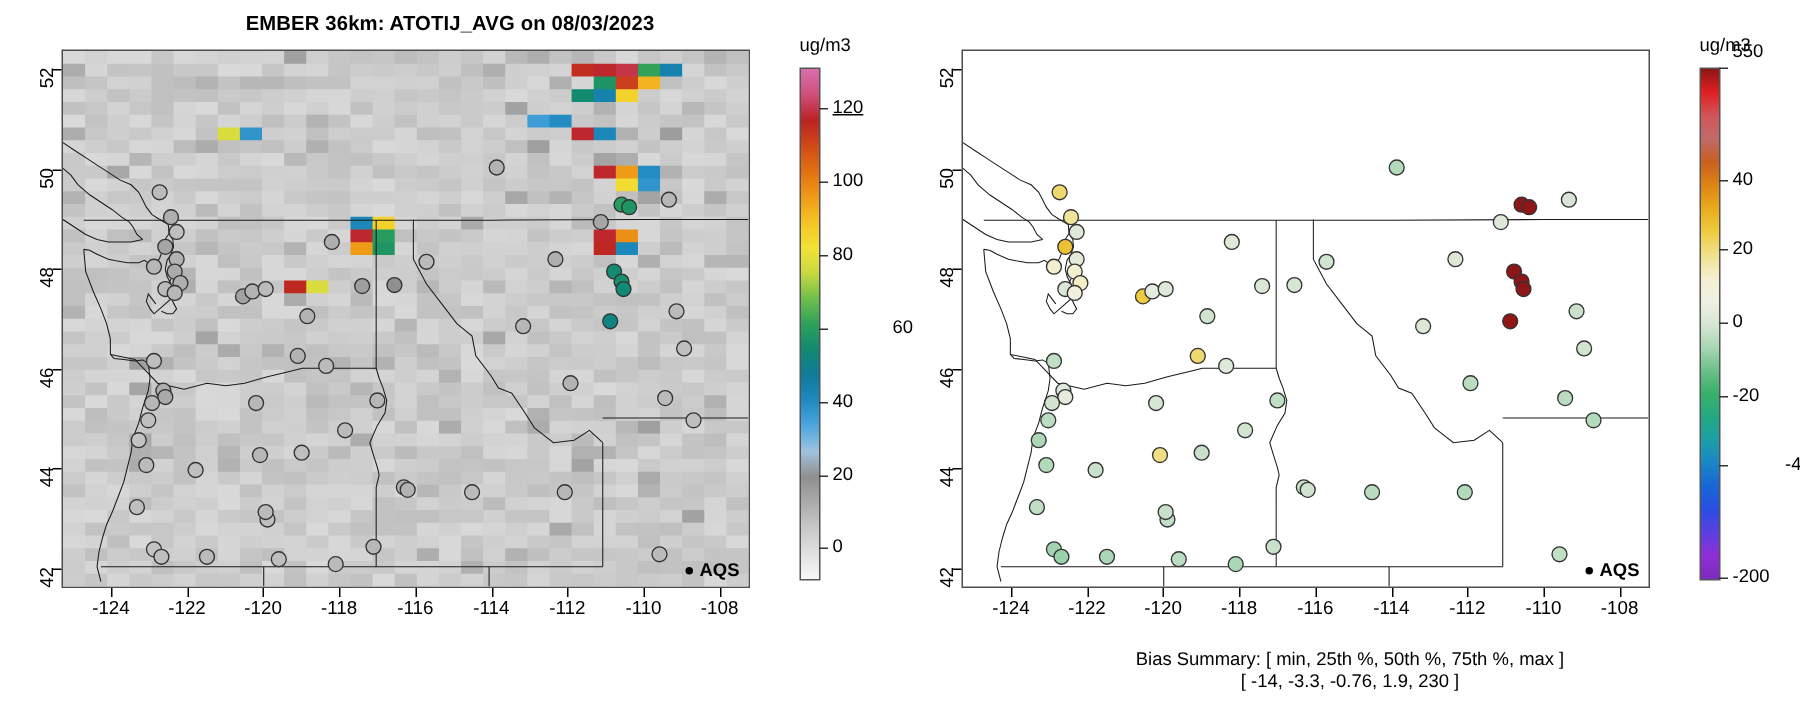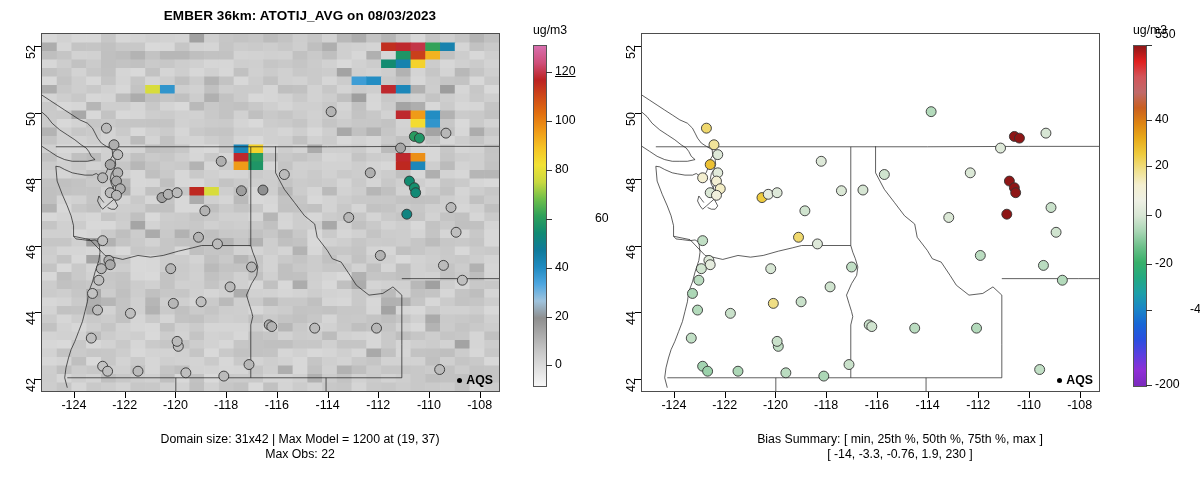--- a/index.html
+++ b/index.html
@@ -1469,22 +1469,20 @@
         <circle cx="129.3" cy="236.0" r="5" fill="rgb(183,183,183)" stroke="#333" stroke-width="0.9"></circle>
         <circle cx="163.6" cy="177.8" r="5" fill="rgb(179,179,179)" stroke="#333" stroke-width="0.9"></circle>
         <circle cx="180.0" cy="128.0" r="5" fill="rgb(175,175,175)" stroke="#333" stroke-width="0.9"></circle>
         <circle cx="399.4" cy="337.4" r="5" fill="rgb(187,187,187)" stroke="#333" stroke-width="0.9"></circle>
       </svg>
     <div class="aqs-wrap" style="right:6px;bottom:4px;">
       <span class="aqs-dot"></span>
       <span class="aqs-text">AQS</span>
     </div>
   </div>
-  <div class="caption l1">Domain size: 31x42 | Max Model = 1200 at (19, 37)</div>
-  <div class="caption l2">Max Obs: 22</div>
   <div class="legend" id="legend-left" style="left: 533px; top: 23px;">
     <div class="legend-title" style="left:0px;top:0px;">ug/m3</div>
     <div class="legend-bar" id="bar-left" style="left: 0px; top: 22px; height: 340px; background: linear-gradient(to top, rgb(247, 247, 247) 0%, rgb(224, 224, 224) 5%, rgb(200, 200, 200) 10%, rgb(171, 171, 171) 15%, rgb(143, 143, 143) 20%, rgb(159, 195, 221) 25%, rgb(77, 166, 224) 30%, rgb(31, 138, 192) 35%, rgb(15, 122, 154) 40%, rgb(16, 138, 114) 45%, rgb(46, 160, 90) 50%, rgb(111, 191, 74) 55%, rgb(201, 217, 64) 60%, rgb(242, 226, 53) 65%, rgb(245, 195, 36) 70%, rgb(239, 154, 24) 75%, rgb(226, 112, 15) 80%, rgb(207, 74, 24) 85%, rgb(187, 34, 34) 90%, rgb(207, 79, 122) 95%, rgb(216, 111, 174) 100%);"></div>
   <div class="legend-tick" style="left: 13px; top: 342.432px;"></div>
       <div class="legend-lab" style="left: 22px; top: 334.432px;">0</div>
       <div class="legend-tick" style="left: 13px; top: 293.511px;"></div>
       <div class="legend-lab" style="left: 22px; top: 285.511px;">20</div>
       <div class="legend-tick" style="left: 13px; top: 244.59px;"></div>
       <div class="legend-lab" style="left: 22px; top: 236.59px;">40</div>
       <div class="legend-tick" style="left: 13px; top: 195.669px;"></div>

